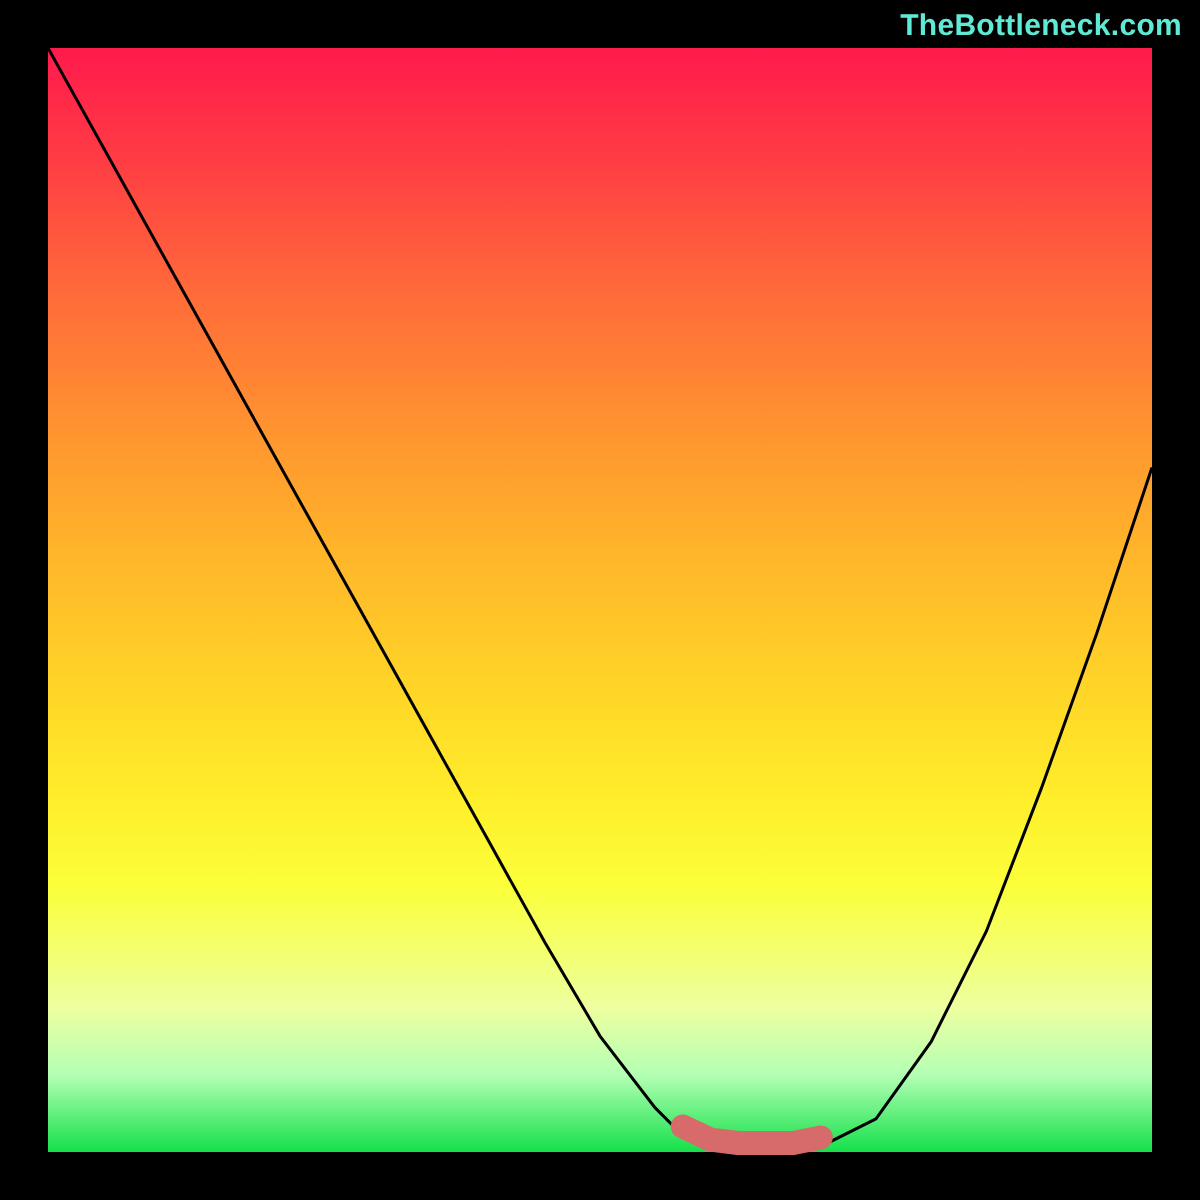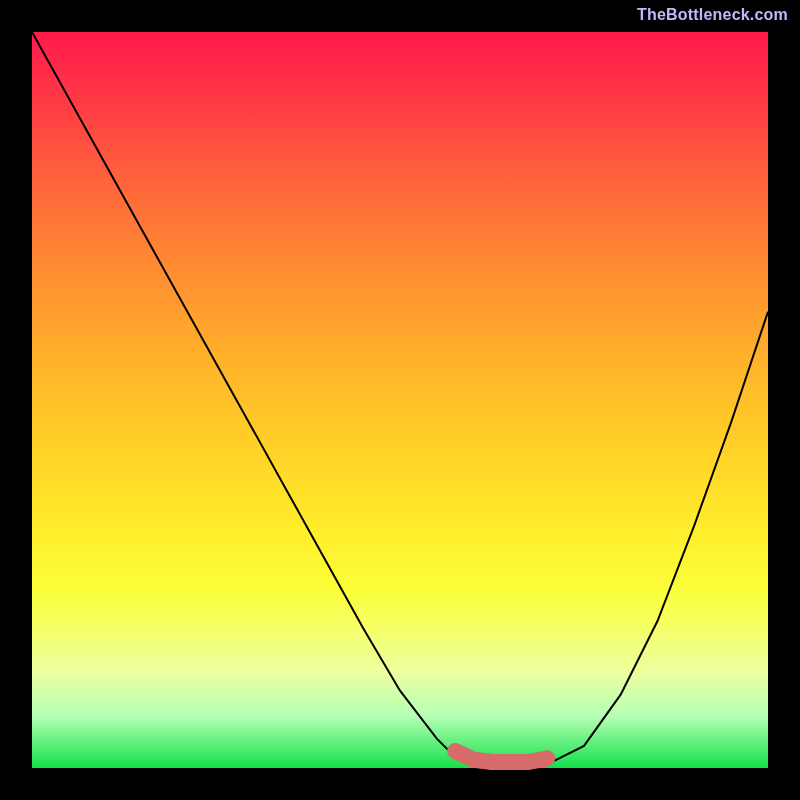--- a/index.html
+++ b/index.html
@@ -37,22 +37,22 @@
       #fbff3a 76%,
       #edffa0 87%,
       #b4ffb4 93%,
       #14e04a 100%
     );
   }
   .attribution {
     position: absolute;
     top: 6px;
     right: 12px;
-    color: #c4b5fd;
-    font-size: 16px;
+    color: #5eead4;
+    font-size: 20px;
     font-weight: 600;
     letter-spacing: 0.2px;
   }
   svg.curve {
     position: absolute;
     top: 0;
     left: 0;
     width: 736px;
     height: 736px;
     overflow: visible;

